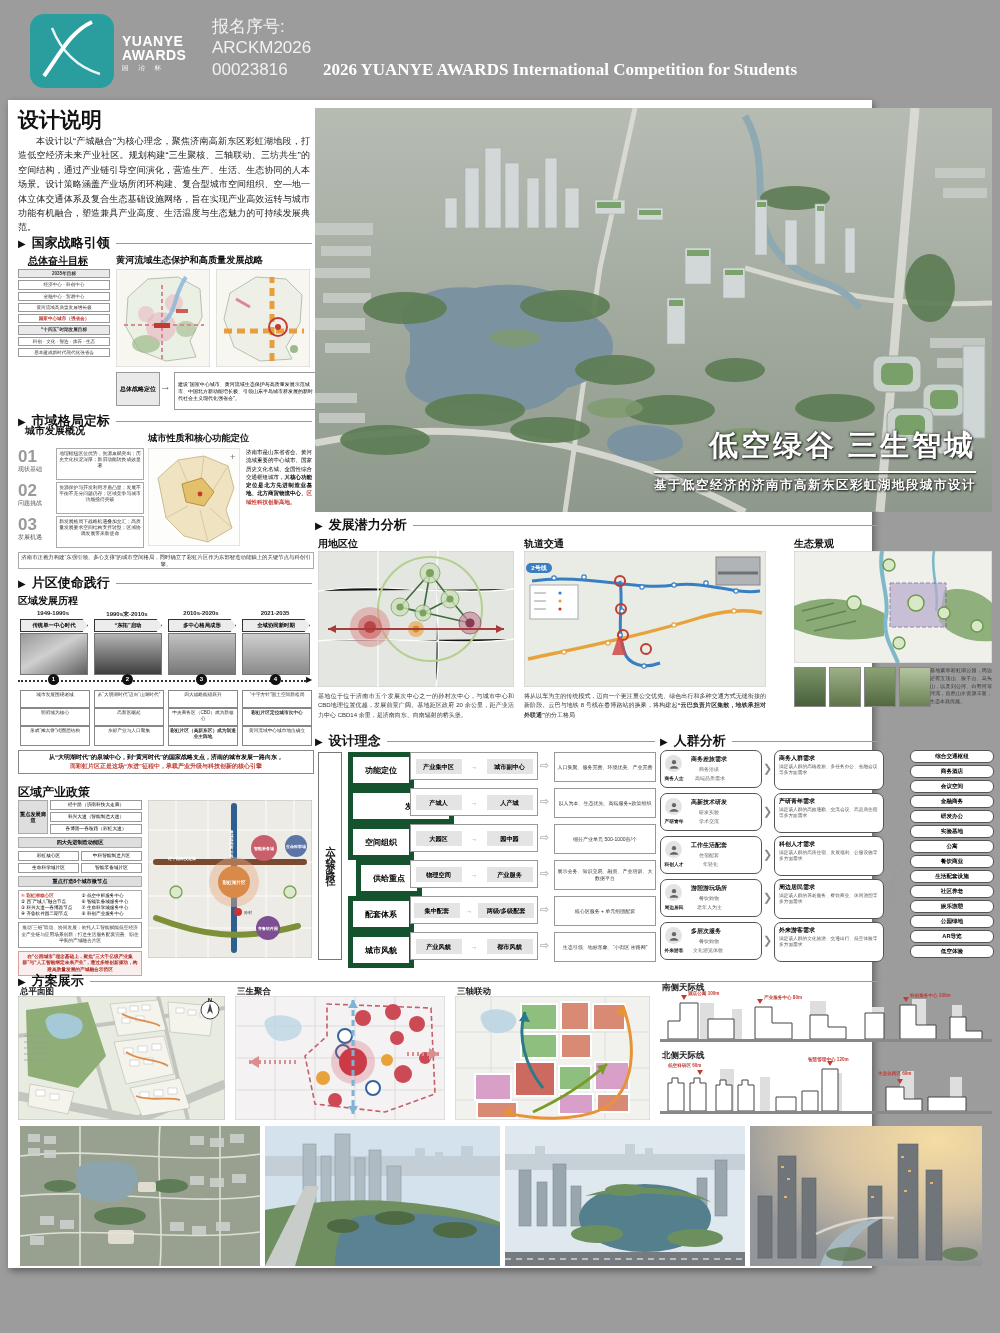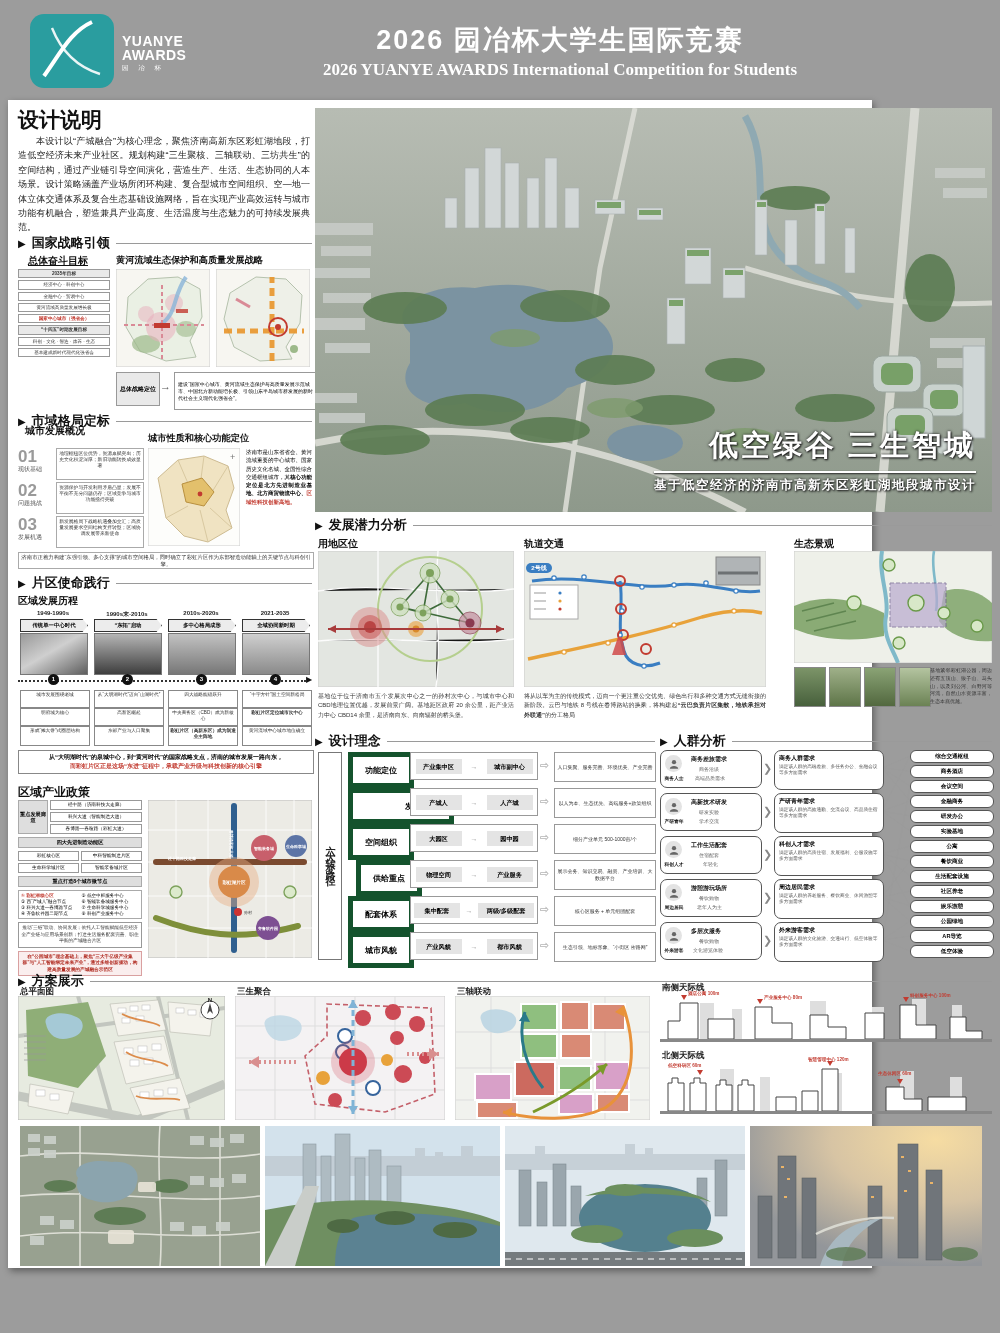--- a/index.html
+++ b/index.html
@@ -87,21 +87,25 @@
       <svg width="84" height="74" viewBox="0 0 84 74">
         <path d="M14,62 C30,40 40,18 62,8" stroke="#fff" stroke-width="4" fill="none"></path>
         <path d="M22,14 C30,34 44,52 70,60" stroke="#fff" stroke-width="2.4" fill="none" opacity=".9"></path>
       </svg>
     </div>
     <div class="ab logo-txt" style="left:122px;top:34px;">
       <div class="l1">YUANYE</div>
       <div class="l1">AWARDS</div>
       <div class="l2">园 冶 杯</div>
     </div>
-    <div class="ab title-cn">2026 园冶杯大学生国际竞赛</div>
+    <div class="ab entry" style="left:212px;top:16px;">
+      <div>报名序号:</div>
+      <div>ARCKM2026</div>
+      <div>00023816</div>
+    </div>
     <div class="ab title-en">2026 YUANYE AWARDS International Competition for Students</div>
   </div>
 
   <div class="ab sheet">
 
     <div class="ab note-title" style="left:10px;top:6px;">设计说明</div>
     <div class="ab para" style="left:10px;top:34px;width:292px;">本设计以“产城融合”为核心理念，聚焦济南高新东区彩虹湖地段，打造低空经济未来产业社区。规划构建“三生聚核、三轴联动、三坊共生”的空间结构，通过产业链引导空间演化，营造生产、生活、生态协同的人本场景。设计策略涵盖产业场所闭环构建、复合型城市空间组织、空—地一体立体交通体系及复合生态基础设施网络，旨在实现产业高效运转与城市功能有机融合，塑造兼具产业高度、生活温度与生态魅力的可持续发展典范。</div>
 
     <div class="ab sec-h" style="left:10px;top:134px;width:294px;">
       <span class="tri">▶</span>

